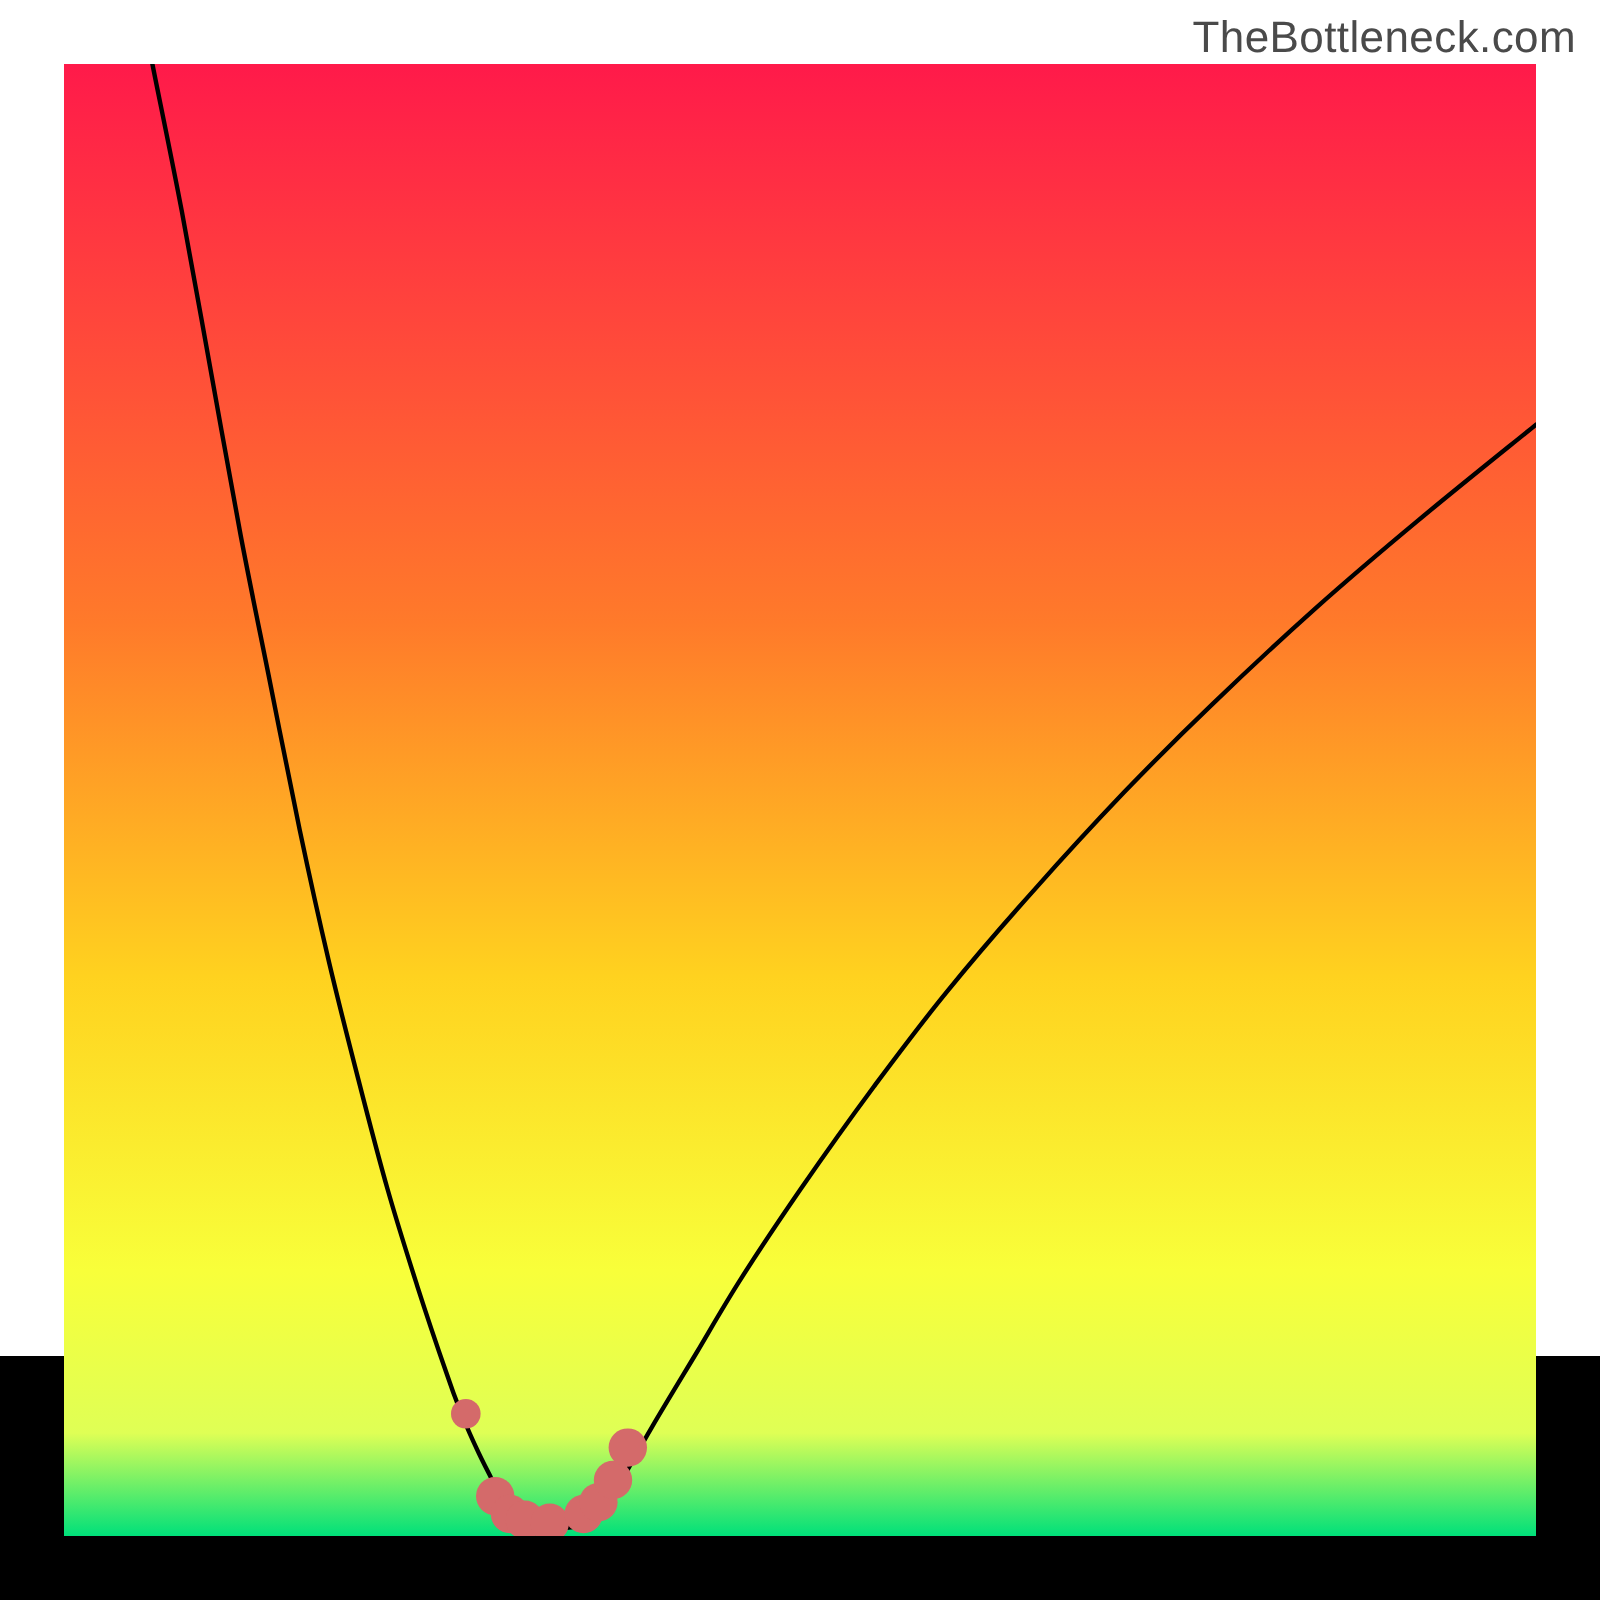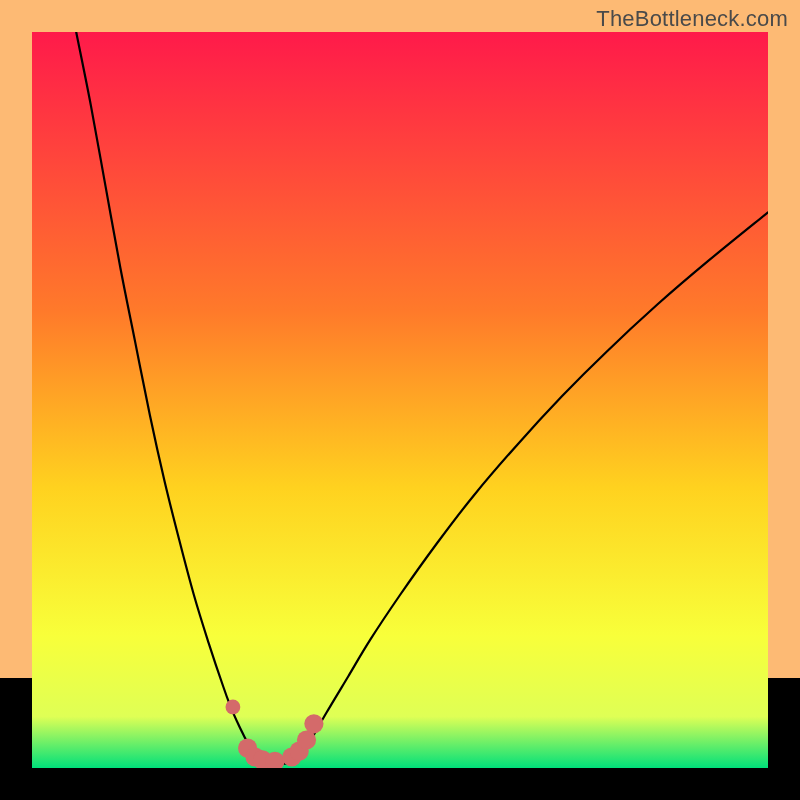--- a/index.html
+++ b/index.html
@@ -10,21 +10,21 @@
     background: #000;
     overflow: hidden;
     font-family: Arial, Helvetica, sans-serif;
   }
   .frame {
     position: absolute;
     left: 0;
     top: 0;
     width: 800px;
     height: 678px;
-    background: #fdba74;
+    background: #ffffff;
   }
   .plot {
     position: absolute;
     left: 32px;
     top: 32px;
     width: 736px;
     height: 736px;
     overflow: hidden;
   }
   .watermark {

